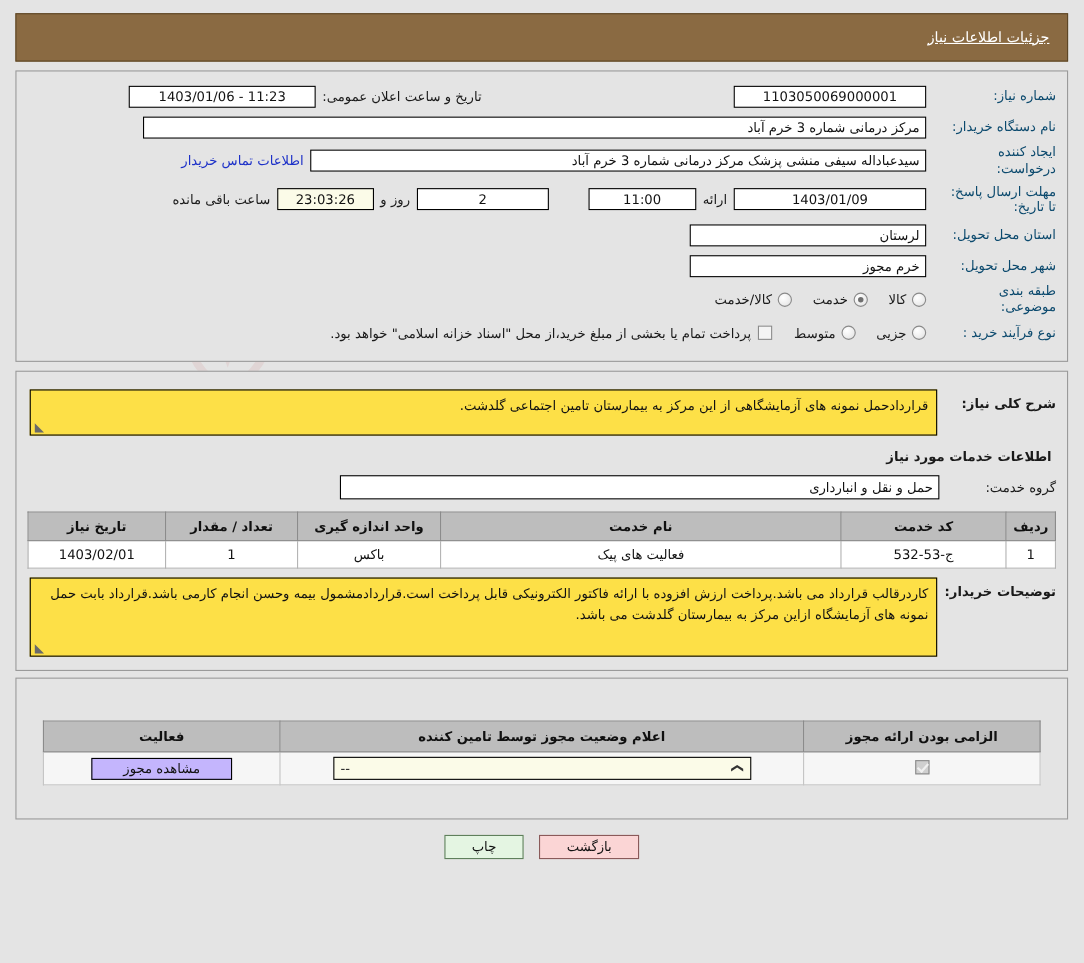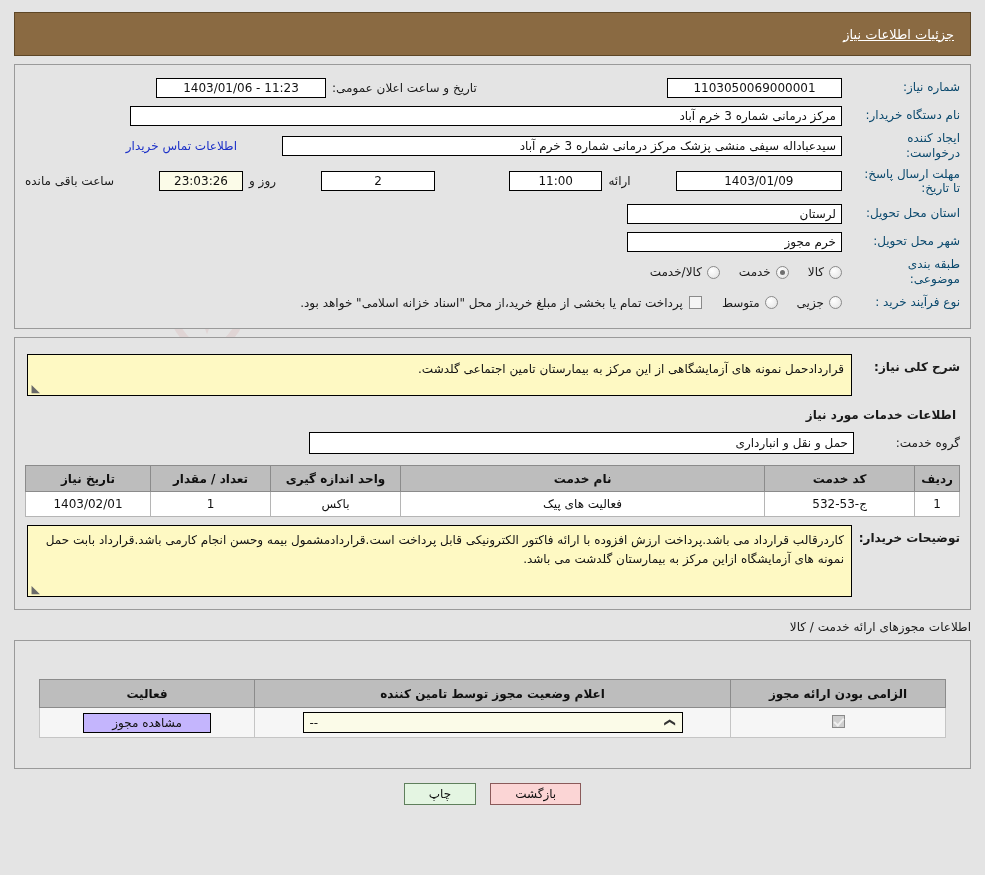--- a/index.html
+++ b/index.html
@@ -72,21 +72,20 @@
     border: 1px solid #000;
     background: #fff;
     height: 20px;
     line-height: 18px;
     padding: 0 5px;
     font-size: 12px;
     text-align: right;
     white-space: nowrap;
     overflow: hidden;
     color: #111;
-    margin-left: 39px;
   }
   .fld.center { text-align: center; }
   .fld.cream { background: #fbfbe8; }
 
   .w-175 { width: 175px; }
   .w-215 { width: 215px; }
   .w-98  { width: 98px; }
   .w-120 { width: 120px; }
   .w-88  { width: 88px; }
   .w-170 { width: 170px; }
@@ -139,21 +138,21 @@
   .bigrow { display: flex; align-items: flex-start; gap: 8px; margin-top: 6px; }
   .bigrow .lbl-b {
     font-weight: bold;
     font-size: 12px;
     text-align: right;
     padding-top: 6px;
     white-space: nowrap;
   }
   .tarea {
     border: 1px solid #000;
-    background: #fef9c3;
+    background: #fde047;
     position: relative;
     padding: 5px 7px;
     font-size: 12px;
     line-height: 1.55;
     text-align: right;
     color: #111;
     overflow: hidden;
   }
   .tarea .grip {
     position: absolute;
@@ -377,21 +376,20 @@
 
     <div class="bigrow" style="margin-top:8px;">
       <div class="lbl-b" style="width:100px;flex:0 0 100px;padding-left:4px;">توضیحات خریدار:</div>
       <div class="tarea" style="width:825px;height:72px;">
         <span>کاردرقالب قرارداد می باشد.پرداخت ارزش افزوده با ارائه فاکتور الکترونیکی قابل پرداخت است.قراردادمشمول بیمه وحسن انجام کارمی باشد.قرارداد بابت حمل نمونه های آزمایشگاه ازاین مرکز به بیمارستان گلدشت می باشد.</span>
         <span class="grip">◣</span>
       </div>
     </div>
   </div>
 
-  <div class="permit-label">اطلاعات مجوزهای ارائه خدمت / کالا</div>
 
   <div class="permit-panel">
     <table class="permits">
       <thead>
         <tr>
           <th style="width:215px">الزامی بودن ارائه مجوز</th>
           <th>اعلام وضعیت مجوز توسط تامین کننده</th>
           <th style="width:215px">فعالیت</th>
         </tr>
       </thead>

